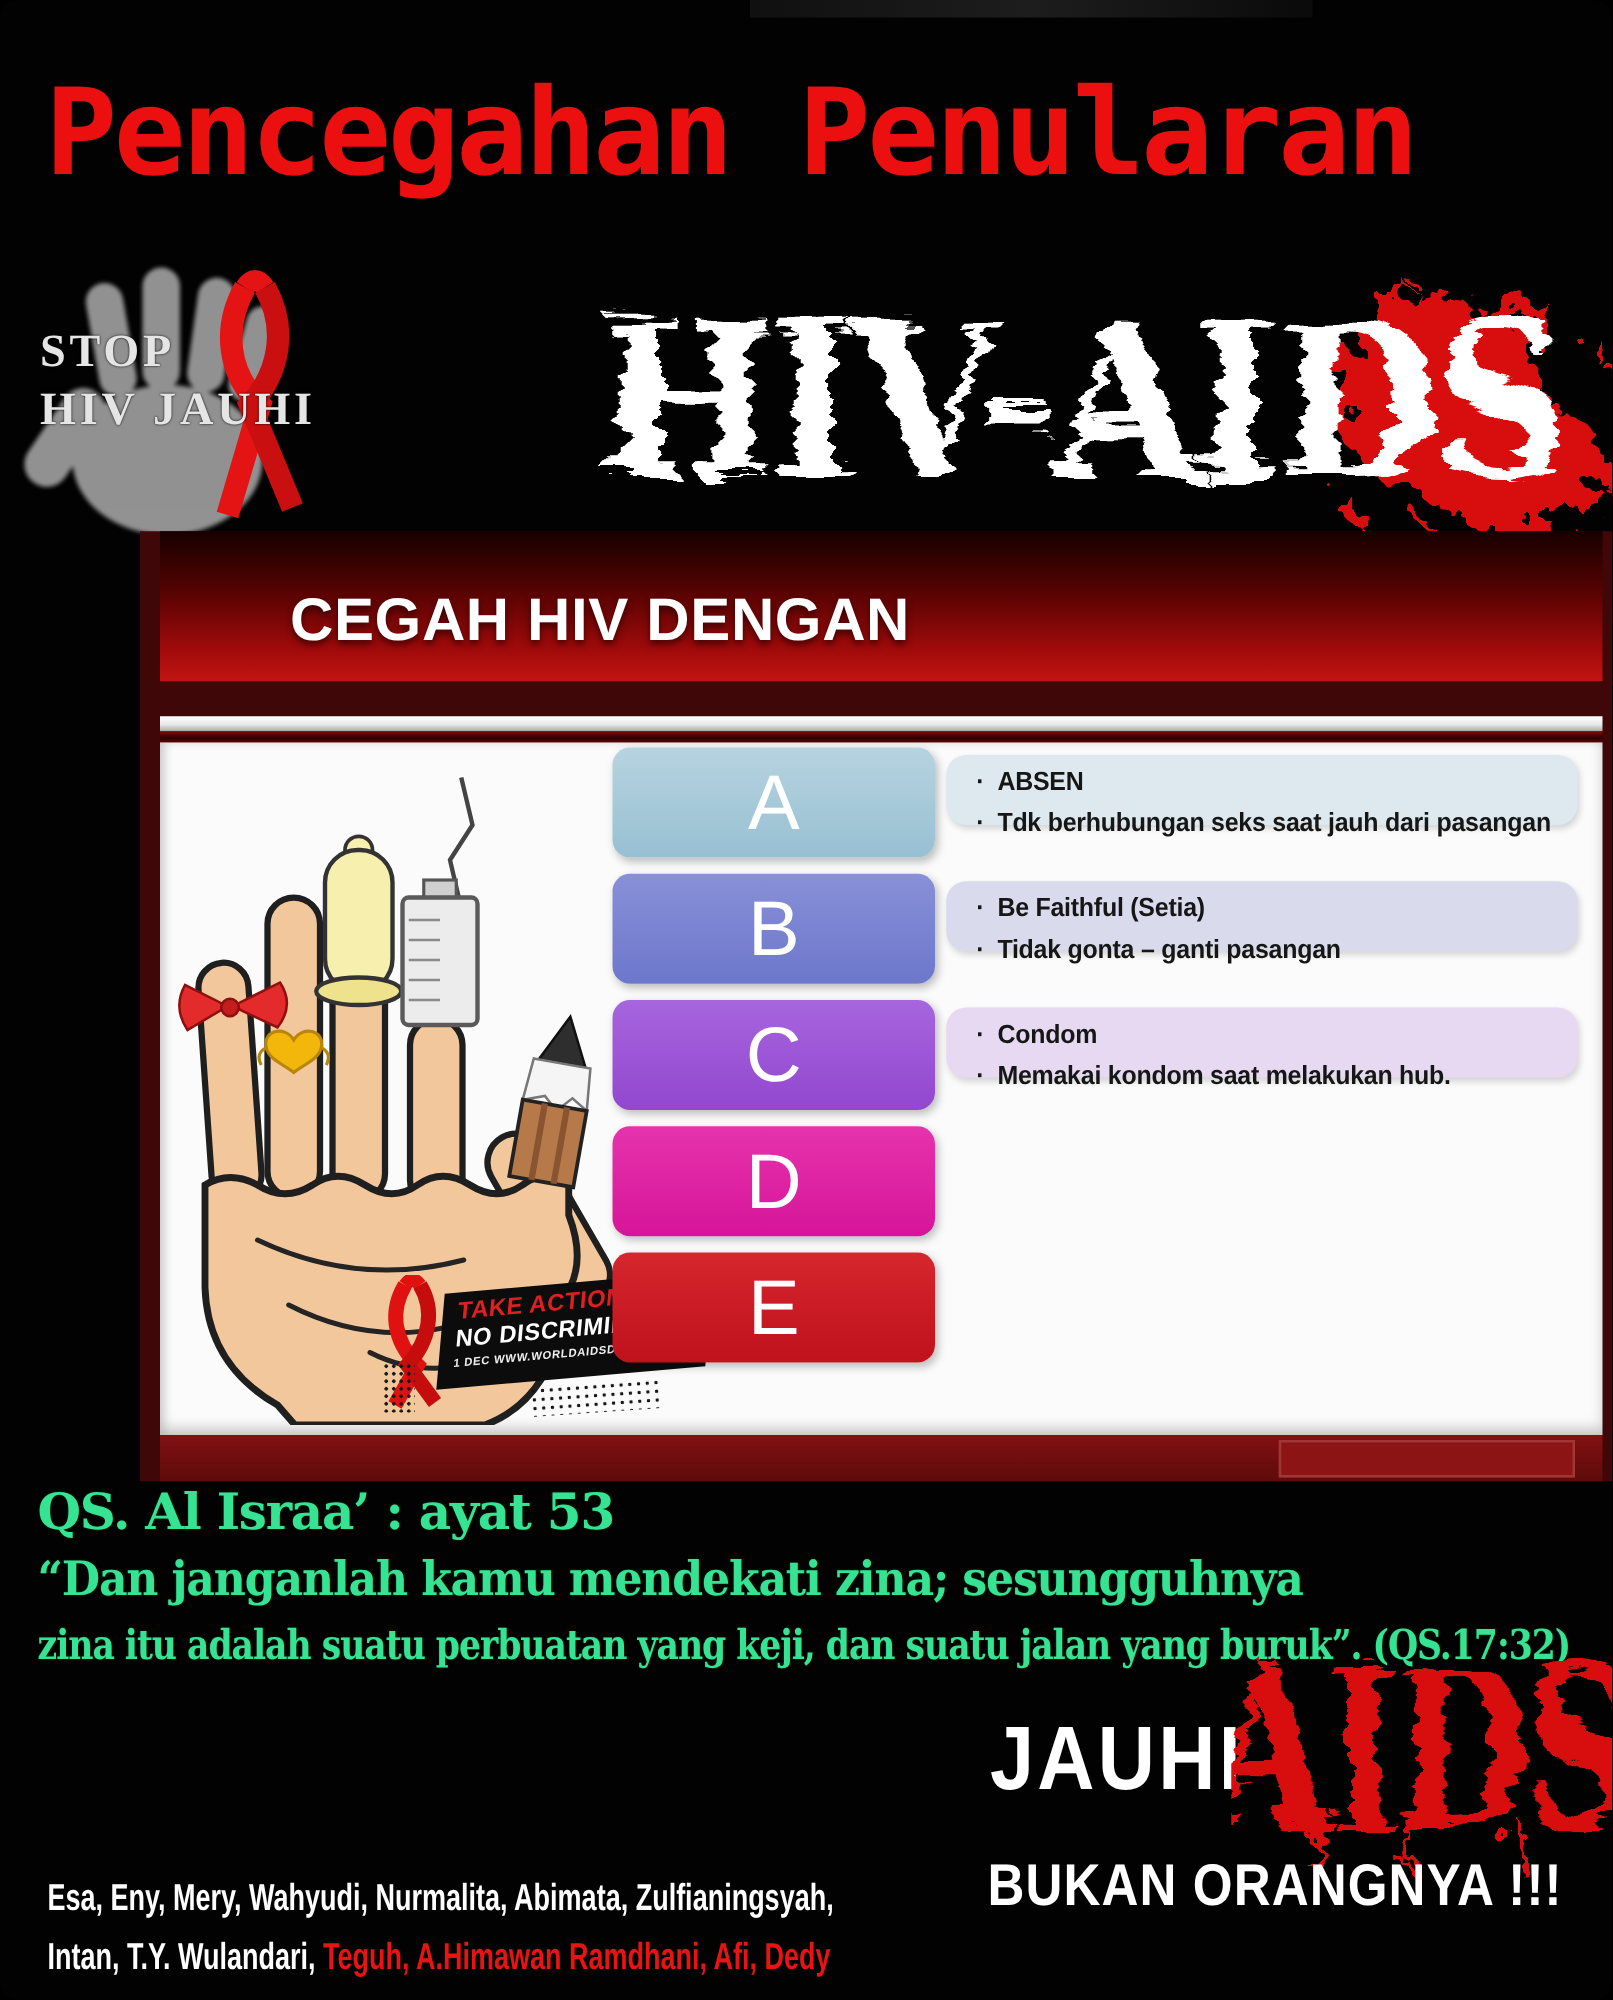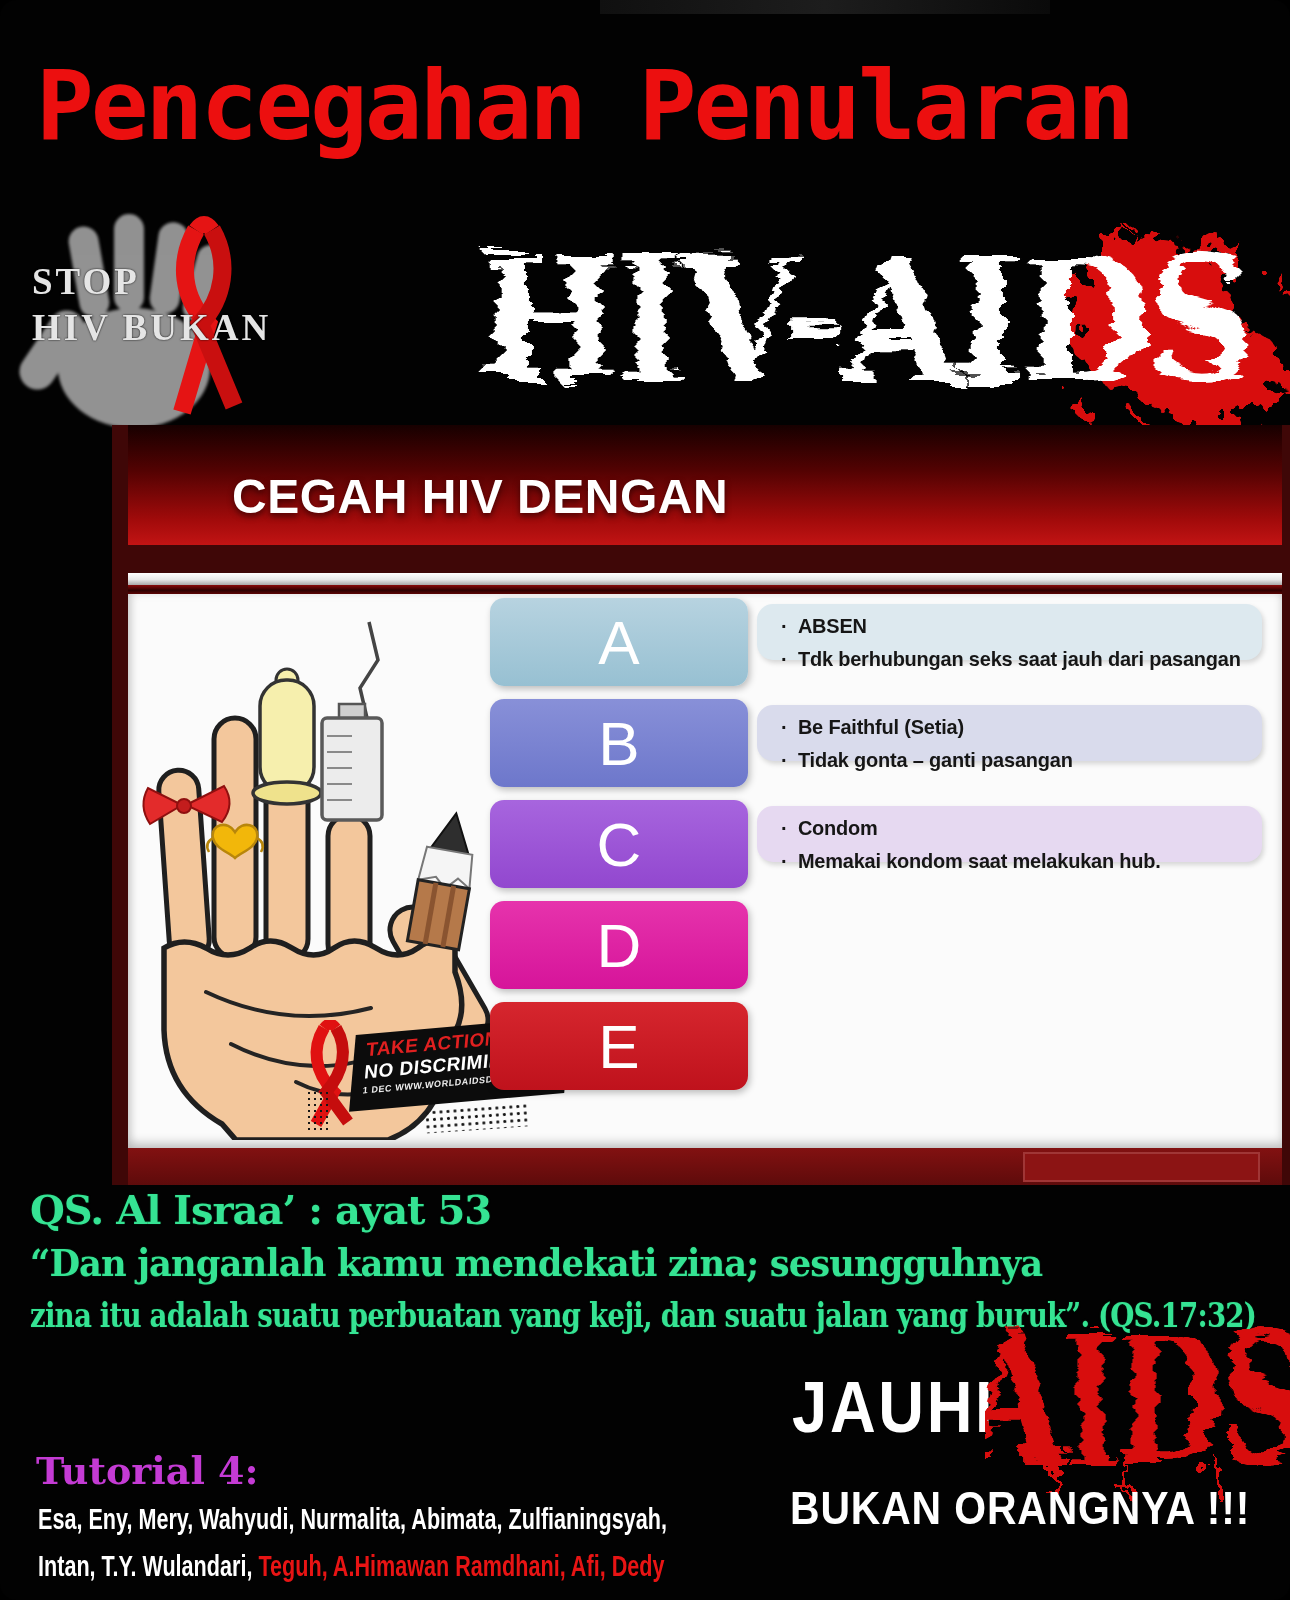--- a/index.html
+++ b/index.html
@@ -103,21 +103,21 @@
         <rect x="174" y="34" width="26" height="78" rx="13" transform="rotate(16 187 73)"></rect>
         <ellipse cx="118" cy="158" rx="76" ry="60"></ellipse>
       </g>
       <g>
         <path d="M180,20 Q188,8 196,20" stroke="#e51414" stroke-width="16" fill="none"></path>
         <path d="M180,20 C162,52 166,88 192,114 L166,202" stroke="#e51414" stroke-width="18" fill="none"></path>
         <path d="M196,20 C214,52 208,88 184,114 L218,196" stroke="#c90f0f" stroke-width="18" fill="none"></path>
       </g>
     </svg>
     <div class="stop-line l1">STOP</div>
-    <div class="stop-line l2">HIV BUKAN</div>
+    <div class="stop-line l2">HIV JAUHI</div>
   </div>
 
   <svg class="abs hiv-title" width="850" height="218" viewBox="0 0 850 218">
     <defs>
       <filter id="grunge" x="-15%" y="-15%" width="130%" height="130%">
         <feTurbulence type="fractalNoise" baseFrequency="0.012 0.085" numOctaves="4" seed="8" result="n"></feTurbulence>
         <feDisplacementMap in="SourceGraphic" in2="n" scale="26"></feDisplacementMap>
       </filter>
       <filter id="splat" x="-30%" y="-30%" width="160%" height="160%">
         <feTurbulence type="fractalNoise" baseFrequency="0.05" numOctaves="3" seed="4" result="n"></feTurbulence>
@@ -263,17 +263,16 @@
       <text x="186" y="125" text-anchor="middle" filter="url(#grunge)" font-family="DejaVu Serif, serif" font-weight="bold" font-size="150" letter-spacing="-3" fill="#d81111">AIDS</text>
     </g>
     <g filter="url(#splat)" fill="#d81111">
       <rect x="66" y="148" width="8" height="38"></rect>
       <rect x="136" y="152" width="7" height="32"></rect>
       <rect x="226" y="148" width="9" height="40"></rect>
     </g>
   </svg>
   <div class="abs bukan">BUKAN ORANGNYA !!!</div>
 
-  <div class="abs credits-heading" style="color: rgb(196, 59, 212);">Tutorial 4:</div>
   <div class="abs names n1">Esa, Eny, Mery, Wahyudi, Nurmalita, Abimata, Zulfianingsyah,</div>
   <div class="abs names n2"><span>Intan, T.Y. Wulandari,</span> <span style="color: rgb(232, 20, 20);">Teguh, A.Himawan Ramdhani, Afi, Dedy</span></div>
 
 </div>
 
 </body></html>

